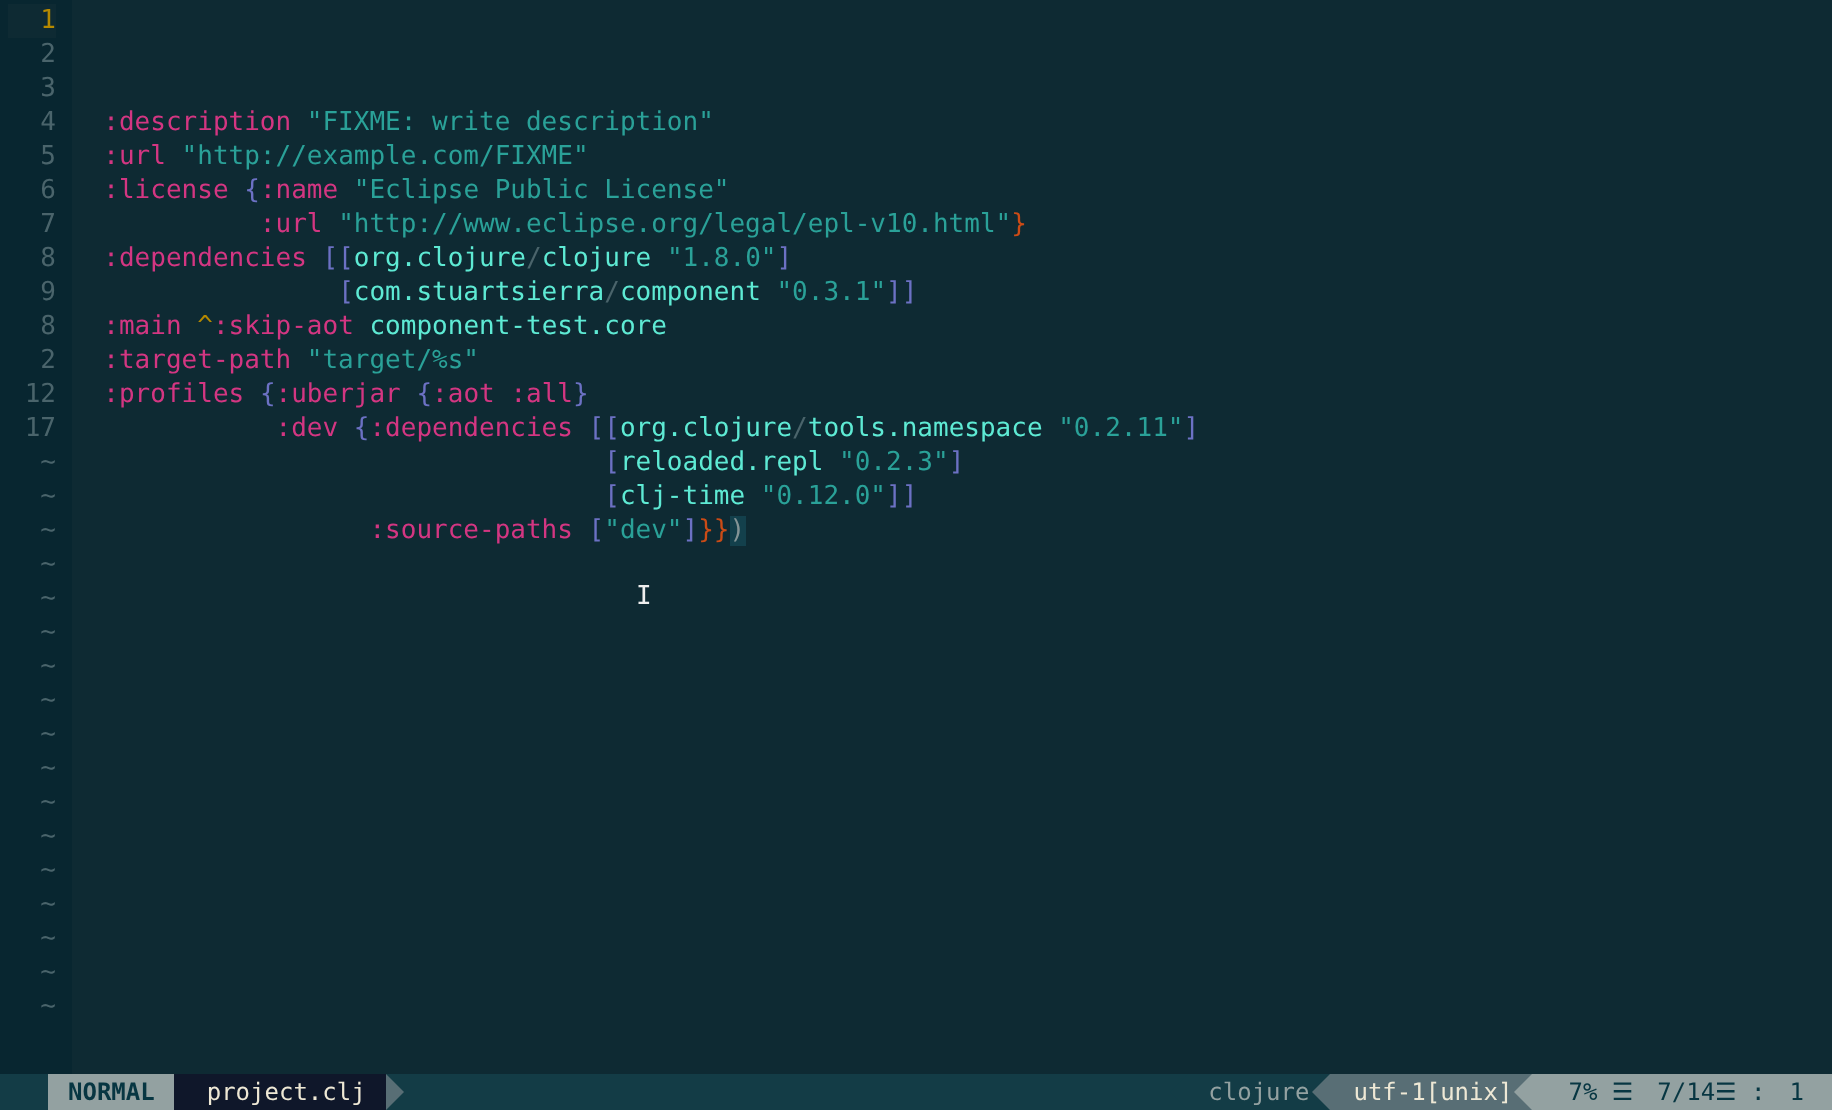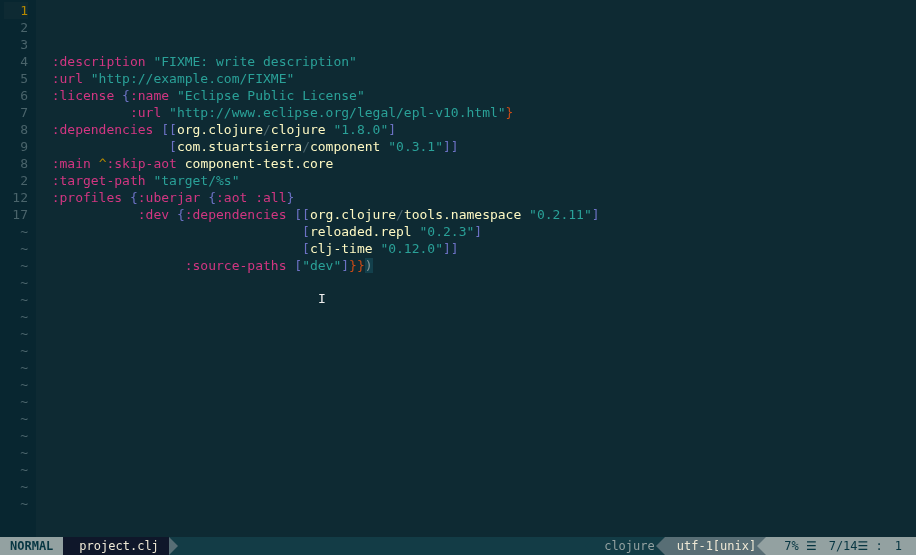--- a/index.html
+++ b/index.html
@@ -42,31 +42,32 @@
   line-height: 17px;
   white-space: pre;
   position: relative;
 }
 .line span { display: inline; }
 .keyword { color: #d33682; }
 .string { color: #2aa198; }
 .symbol { color: #b58900; }
 .bracket { color: #6c71c4; }
 .bracket2 { color: #cb4b16; }
-.ident { color: #fef9c3; }
+.ident { color: #5eead4; }
 .dim { color: #4a646b; }
 .tilde { color: #4a646b; }
 .highlight-paren { background: #13404c; }
 .status-bar {
   display: flex;
   align-items: center;
   height: 18px;
   background: #133c46;
   font-size: 12px;
   color: #93a1a1;
+  padding-left: 24px;
 }
 .mode {
   background: #93a1a1;
   color: #073642;
   padding: 0 10px;
   font-weight: bold;
   position: relative;
   height: 100%;
   display: flex;
   align-items: center;

